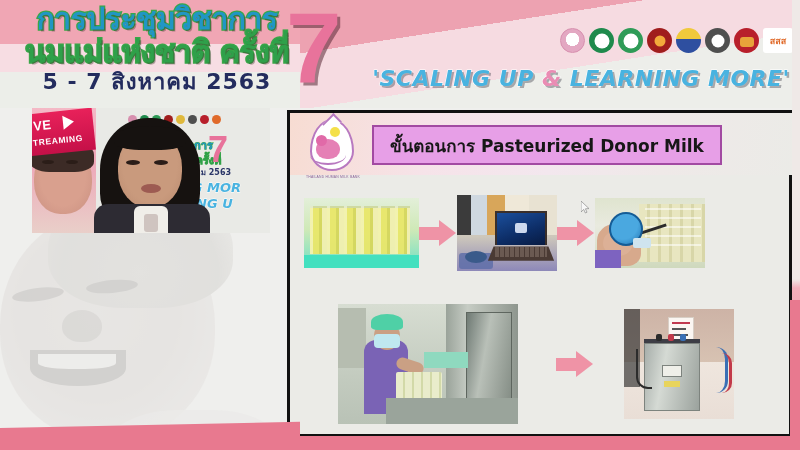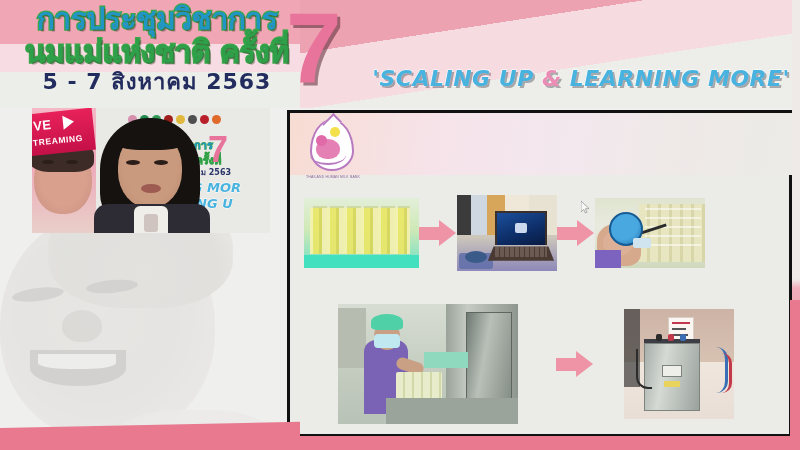--- a/index.html
+++ b/index.html
@@ -334,20 +334,30 @@
     </div>
 
     <div class="thai-title">
       <div class="tt-line1">การประชุมวิชาการ</div>
       <div class="tt-line2">นมแม่แห่งชาติ ครั้งที่</div>
       <div class="tt-date">5 - 7 สิงหาคม 2563</div>
     </div>
 
     <div class="big-seven">7</div>
 
+    <div class="logo-row">
+      <div class="logo lg1"></div>
+      <div class="logo lg2"></div>
+      <div class="logo lg3"></div>
+      <div class="logo lg4"></div>
+      <div class="logo lg5"></div>
+      <div class="logo lg6"></div>
+      <div class="logo lg7"></div>
+      <div class="logo lg8">สสส</div>
+    </div>
 
     <div class="tagline"><span>'SCALING UP </span><span class="amp">&amp;</span><span> LEARNING MORE'</span></div>
   </div>
 
   <div class="presenter">
     <div class="pv-bg"></div>
     <div class="pv-backdrop-logos">
       <div class="pv-bl" style="background:#d78fae"></div>
       <div class="pv-bl" style="background:#1f8a4c"></div>
       <div class="pv-bl" style="background:#2f9b57"></div>
@@ -397,20 +407,23 @@
     <div class="drop-logo">
       <div class="drop-shape"></div>
       <div class="drop-tip"></div>
       <div class="drop-yellow"></div>
       <div class="drop-head"></div>
       <div class="drop-baby"></div>
       <div class="drop-arc"></div>
       <div class="drop-caption">THAILAND HUMAN MILK BANK</div>
     </div>
 
+    <div class="slide-title-box">
+      <span>ขั้นตอนการ Pasteurized Donor Milk</span>
+    </div>
 
     <div class="proc-row r1">
       <div class="photo p1">
         <div class="rack"></div>
           <div class="rack2"></div>
           <div class="floor"></div>
       </div>
       <div class="arrow">
           <div class="shaft"></div>
           <div class="head"></div>

